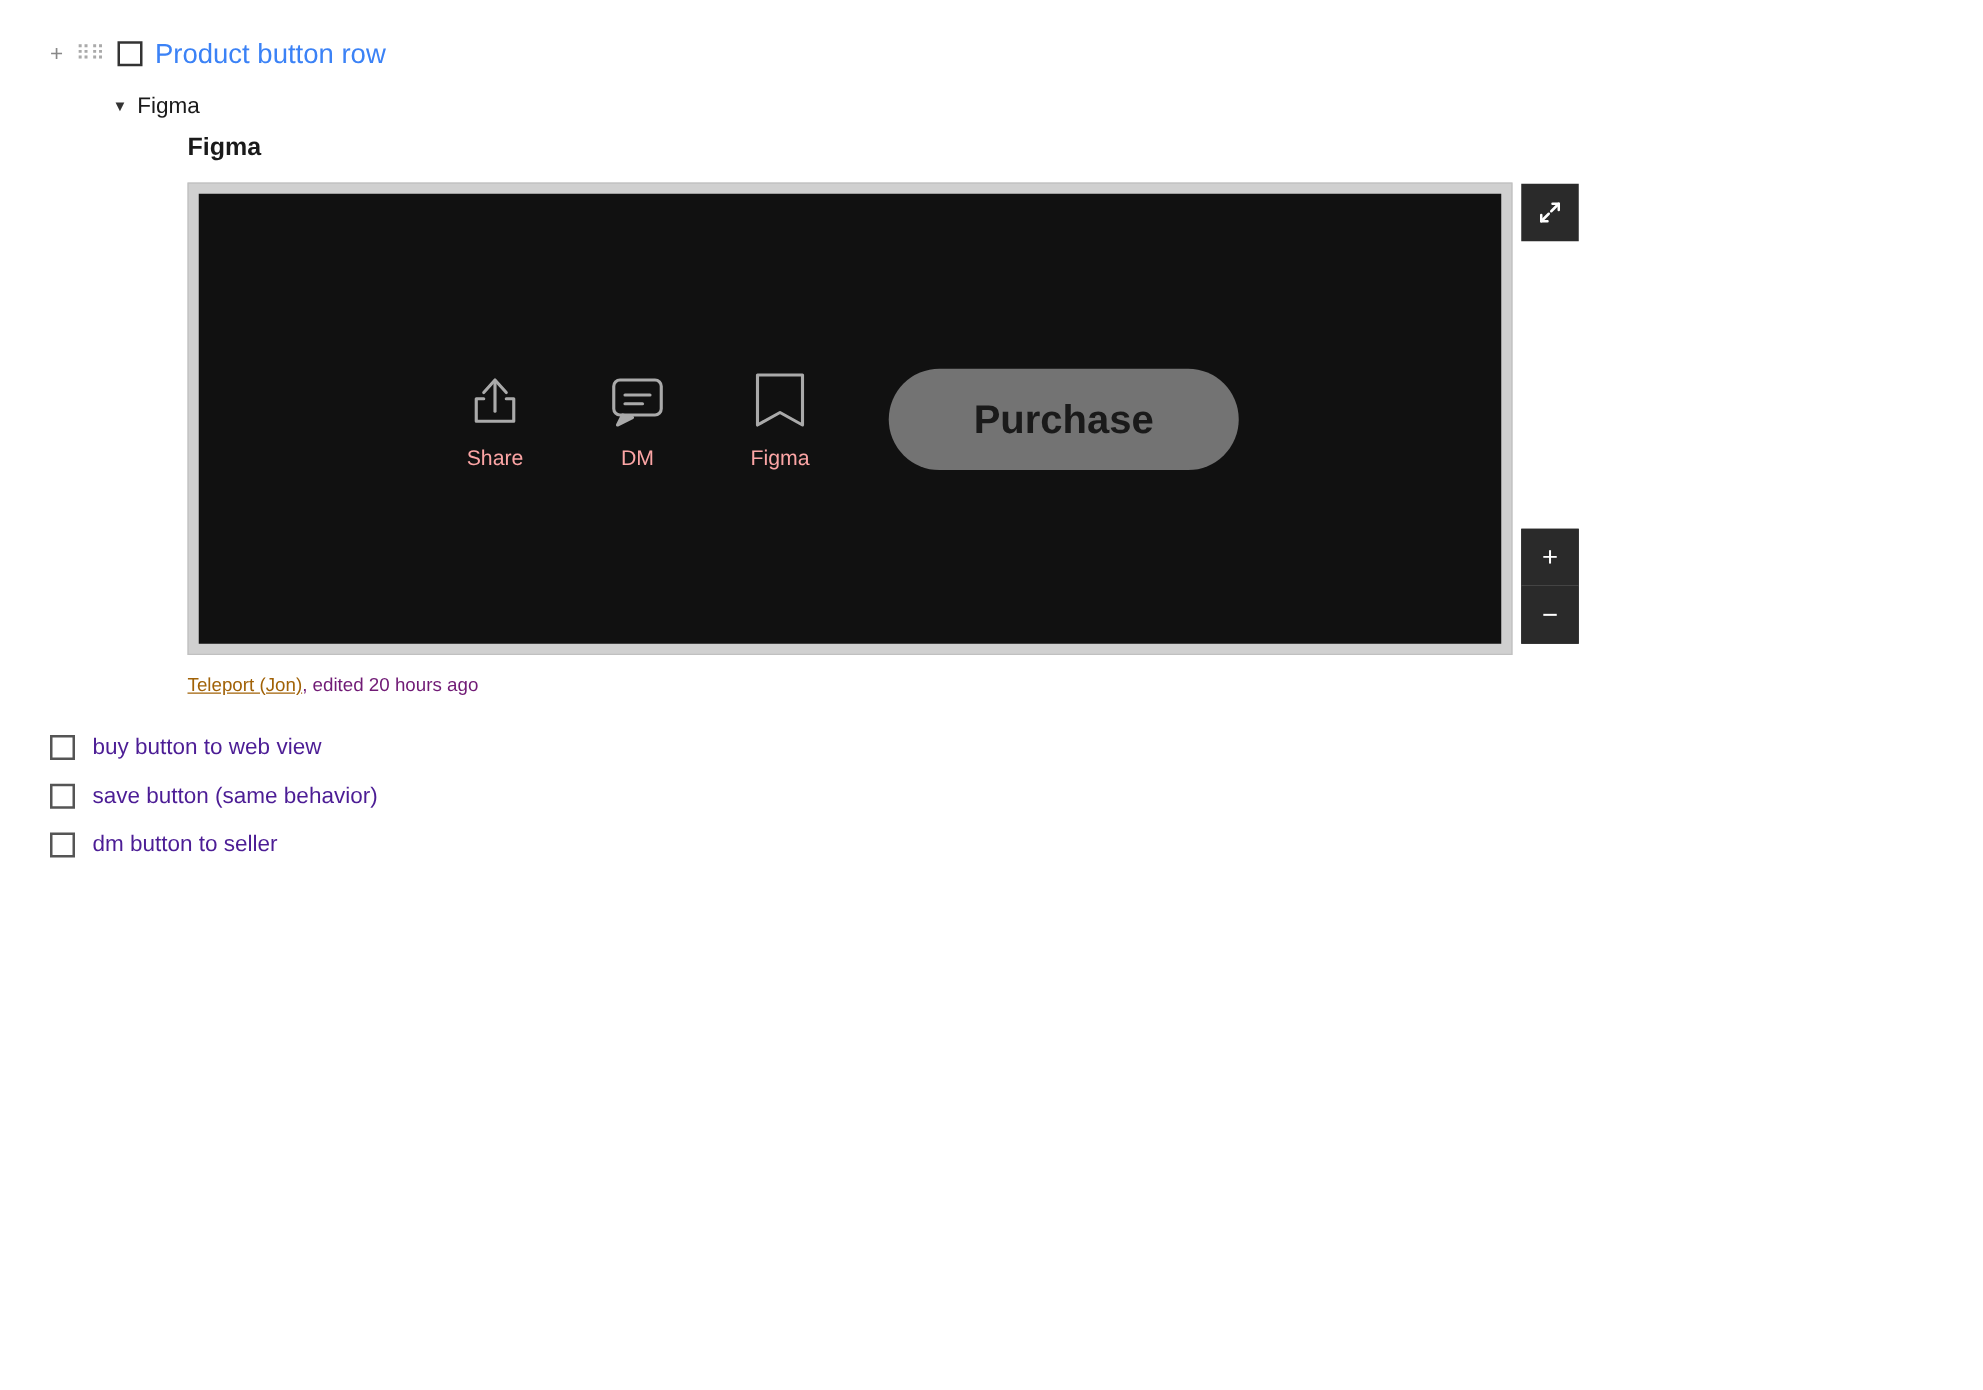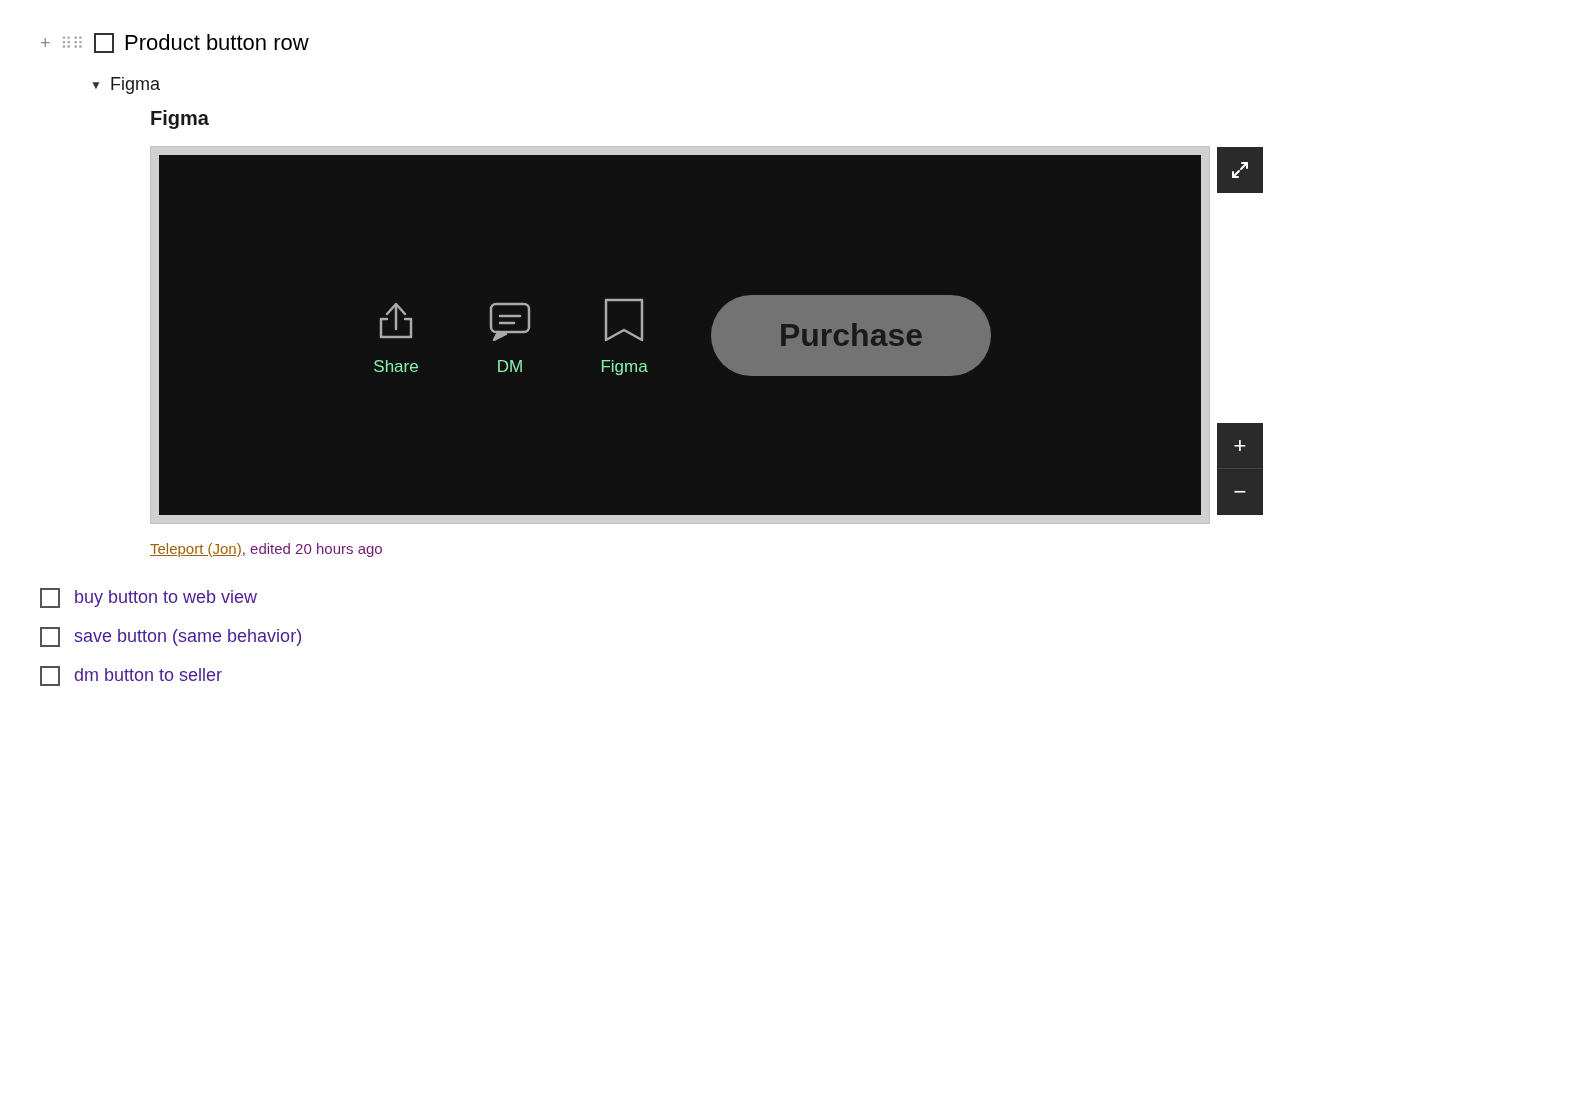--- a/index.html
+++ b/index.html
@@ -46,21 +46,21 @@
       width: 20px;
       height: 20px;
       border: 2px solid #333;
       display: inline-block;
       flex-shrink: 0;
     }
 
     .header-title {
       font-size: 22px;
       font-weight: 500;
-      color: #000000;
+      color: #3b82f6;
     }
 
     
     .figma-tree {
       margin-left: 50px;
       margin-bottom: 8px;
     }
 
     .figma-tree-row {
       display: flex;
@@ -130,21 +130,21 @@
 
     .icon-wrapper {
       width: 54px;
       height: 54px;
       display: flex;
       align-items: center;
       justify-content: center;
     }
 
     .icon-label {
-      color: #86efac;
+      color: #fca5a5;
       font-size: 17px;
       font-weight: 400;
     }
 
     
     .purchase-button {
       background: #737373;
       border: none;
       border-radius: 50px;
       padding: 22px 60px;

